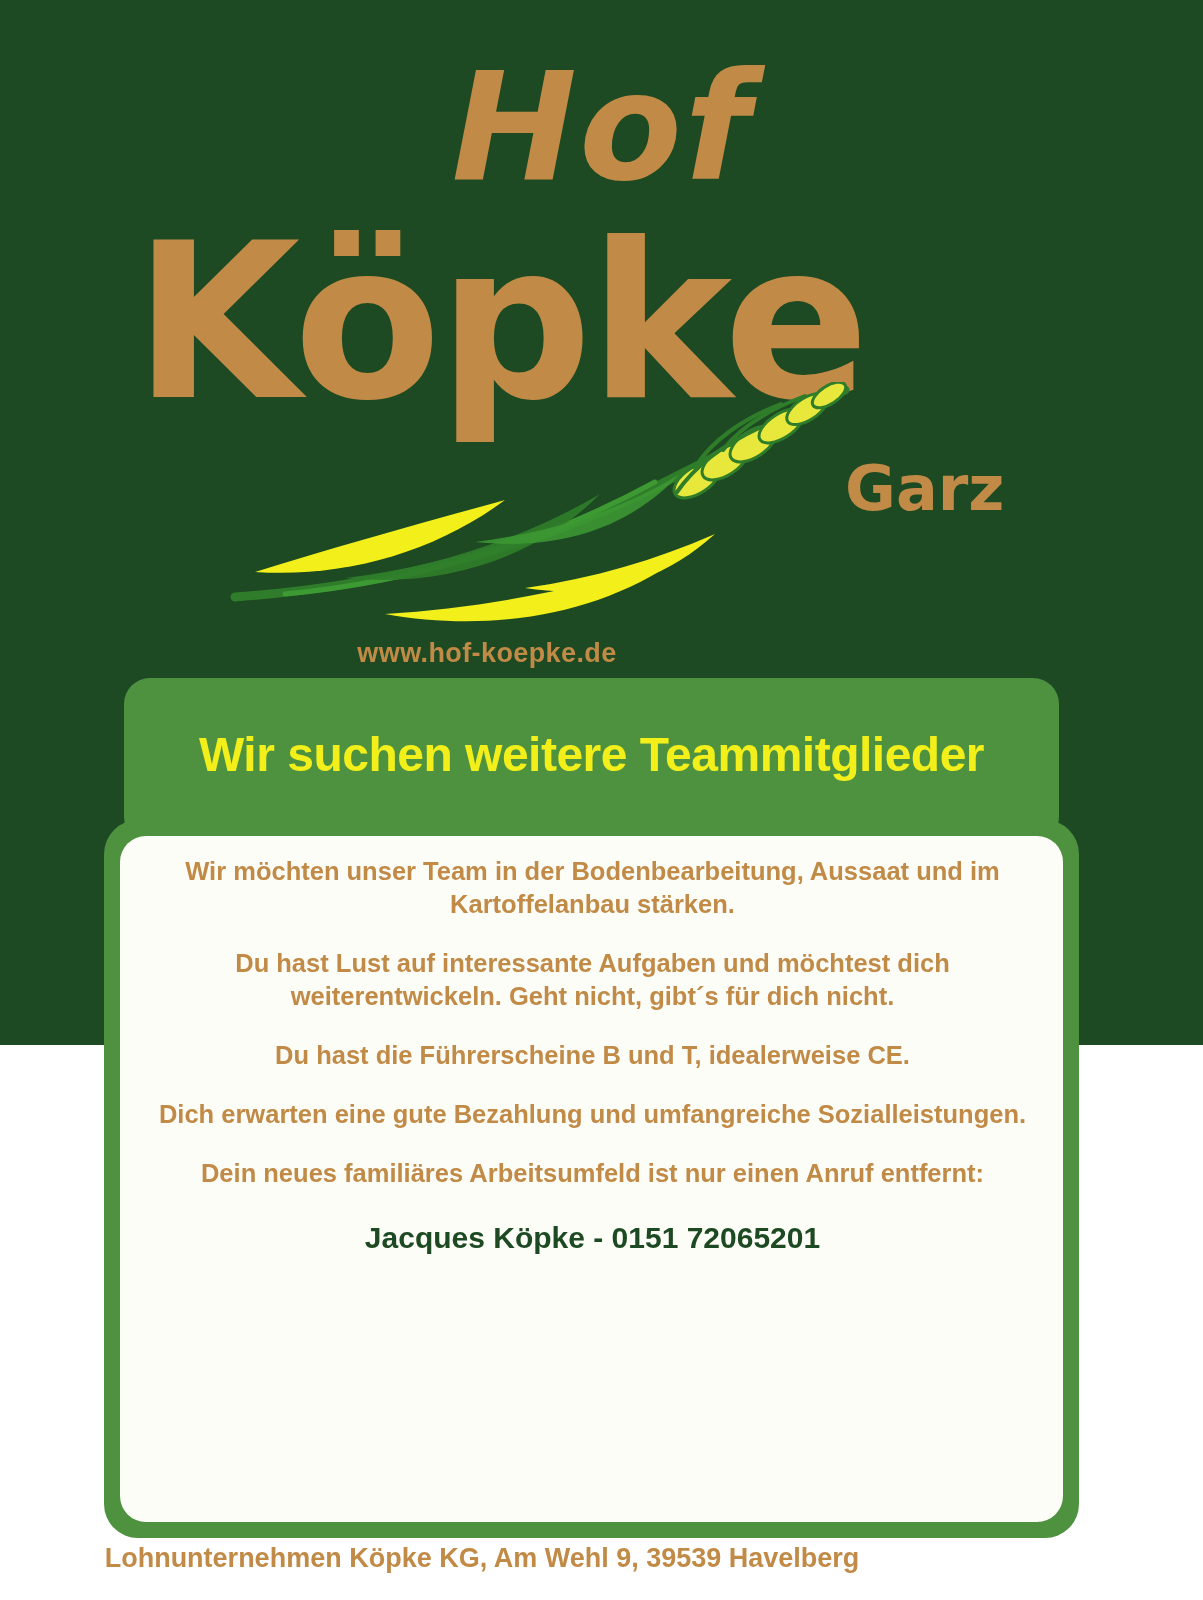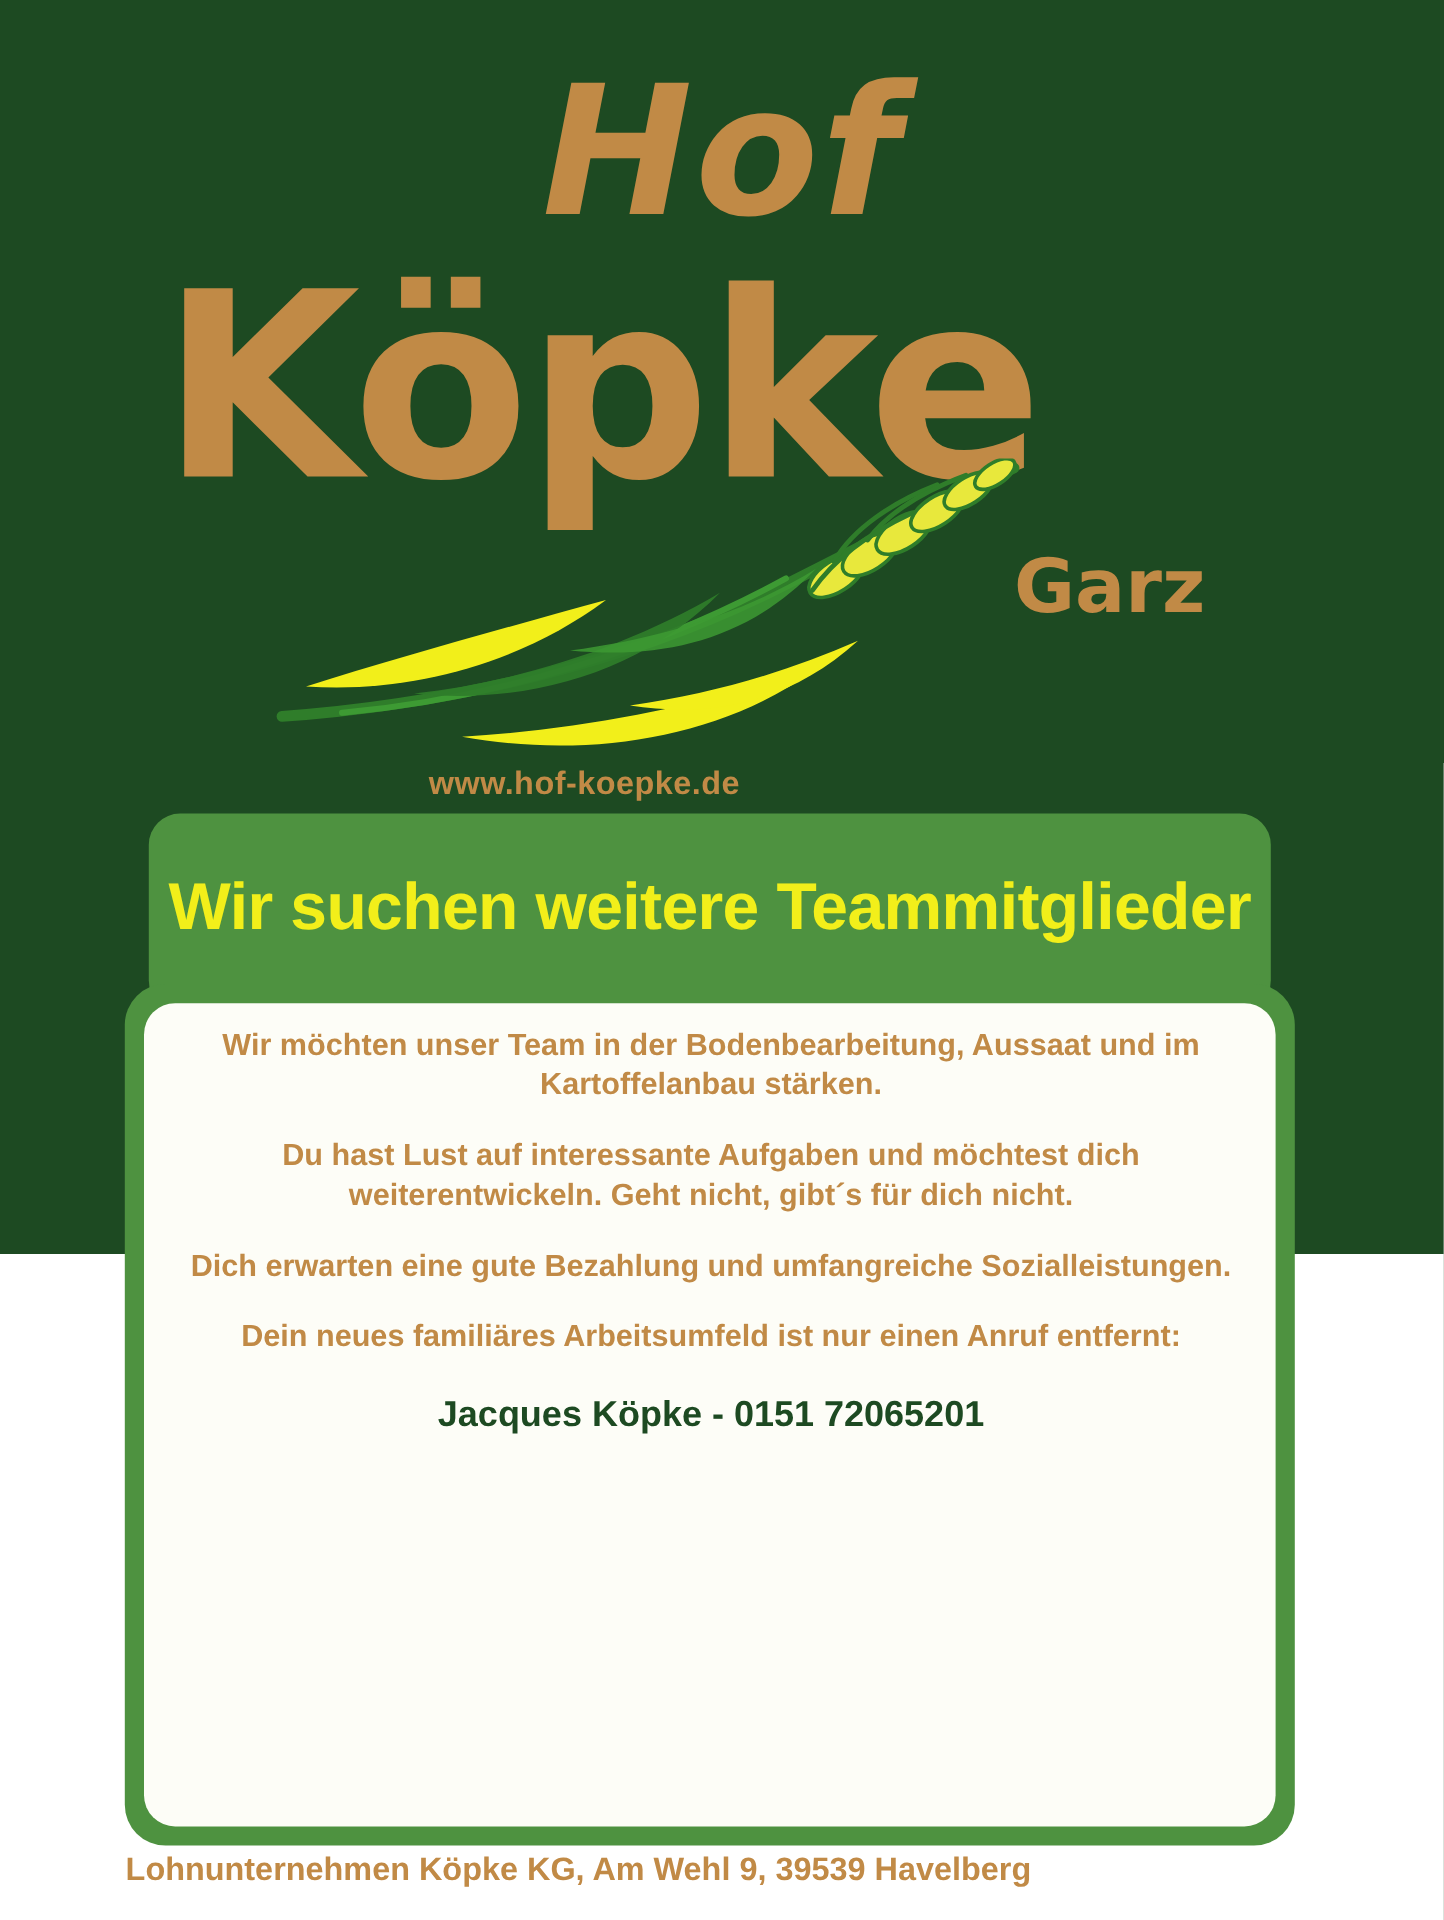--- a/index.html
+++ b/index.html
@@ -106,21 +106,21 @@
     background: #4e9240;
     border-radius: 26px;
   }
   .banner-title {
     position: absolute;
     left: 124px;
     top: 724px;
     width: 935px;
     text-align: center;
     color: #f2ef1a;
-    font-size: 55px;
+    font-size: 48px;
     line-height: 62px;
     font-weight: 700;
     letter-spacing: -0.5px;
     white-space: nowrap;
   }
 
   
   .card-outer {
     position: absolute;
     left: 104px;
@@ -214,20 +214,21 @@
 
   <div class="banner"></div>
   <div class="banner-title">Wir suchen weitere Teammitglieder</div>
 
   <div class="card-outer"></div>
   <div class="card-inner"></div>
 
   <div class="body-text">
     <p>Wir möchten unser Team in der Bodenbearbeitung, Aussaat und im Kartoffelanbau stärken.</p>
     <p>Du hast Lust auf interessante Aufgaben und möchtest dich weiterentwickeln. Geht nicht, gibt´s für dich nicht.</p>
+    <p>Du hast die Führerscheine B und T, idealerweise CE.</p>
     <p>Dich erwarten eine gute Bezahlung und umfangreiche Sozialleistungen.</p>
     <p>Dein neues familiäres Arbeitsumfeld ist nur einen Anruf entfernt:</p>
     <p class="contact">Jacques Köpke - 0151 72065201</p>
   </div>
 
   <div class="footer-line">Lohnunternehmen Köpke KG, Am Wehl 9, 39539 Havelberg</div>
 
 </div>
 
 </body></html>

